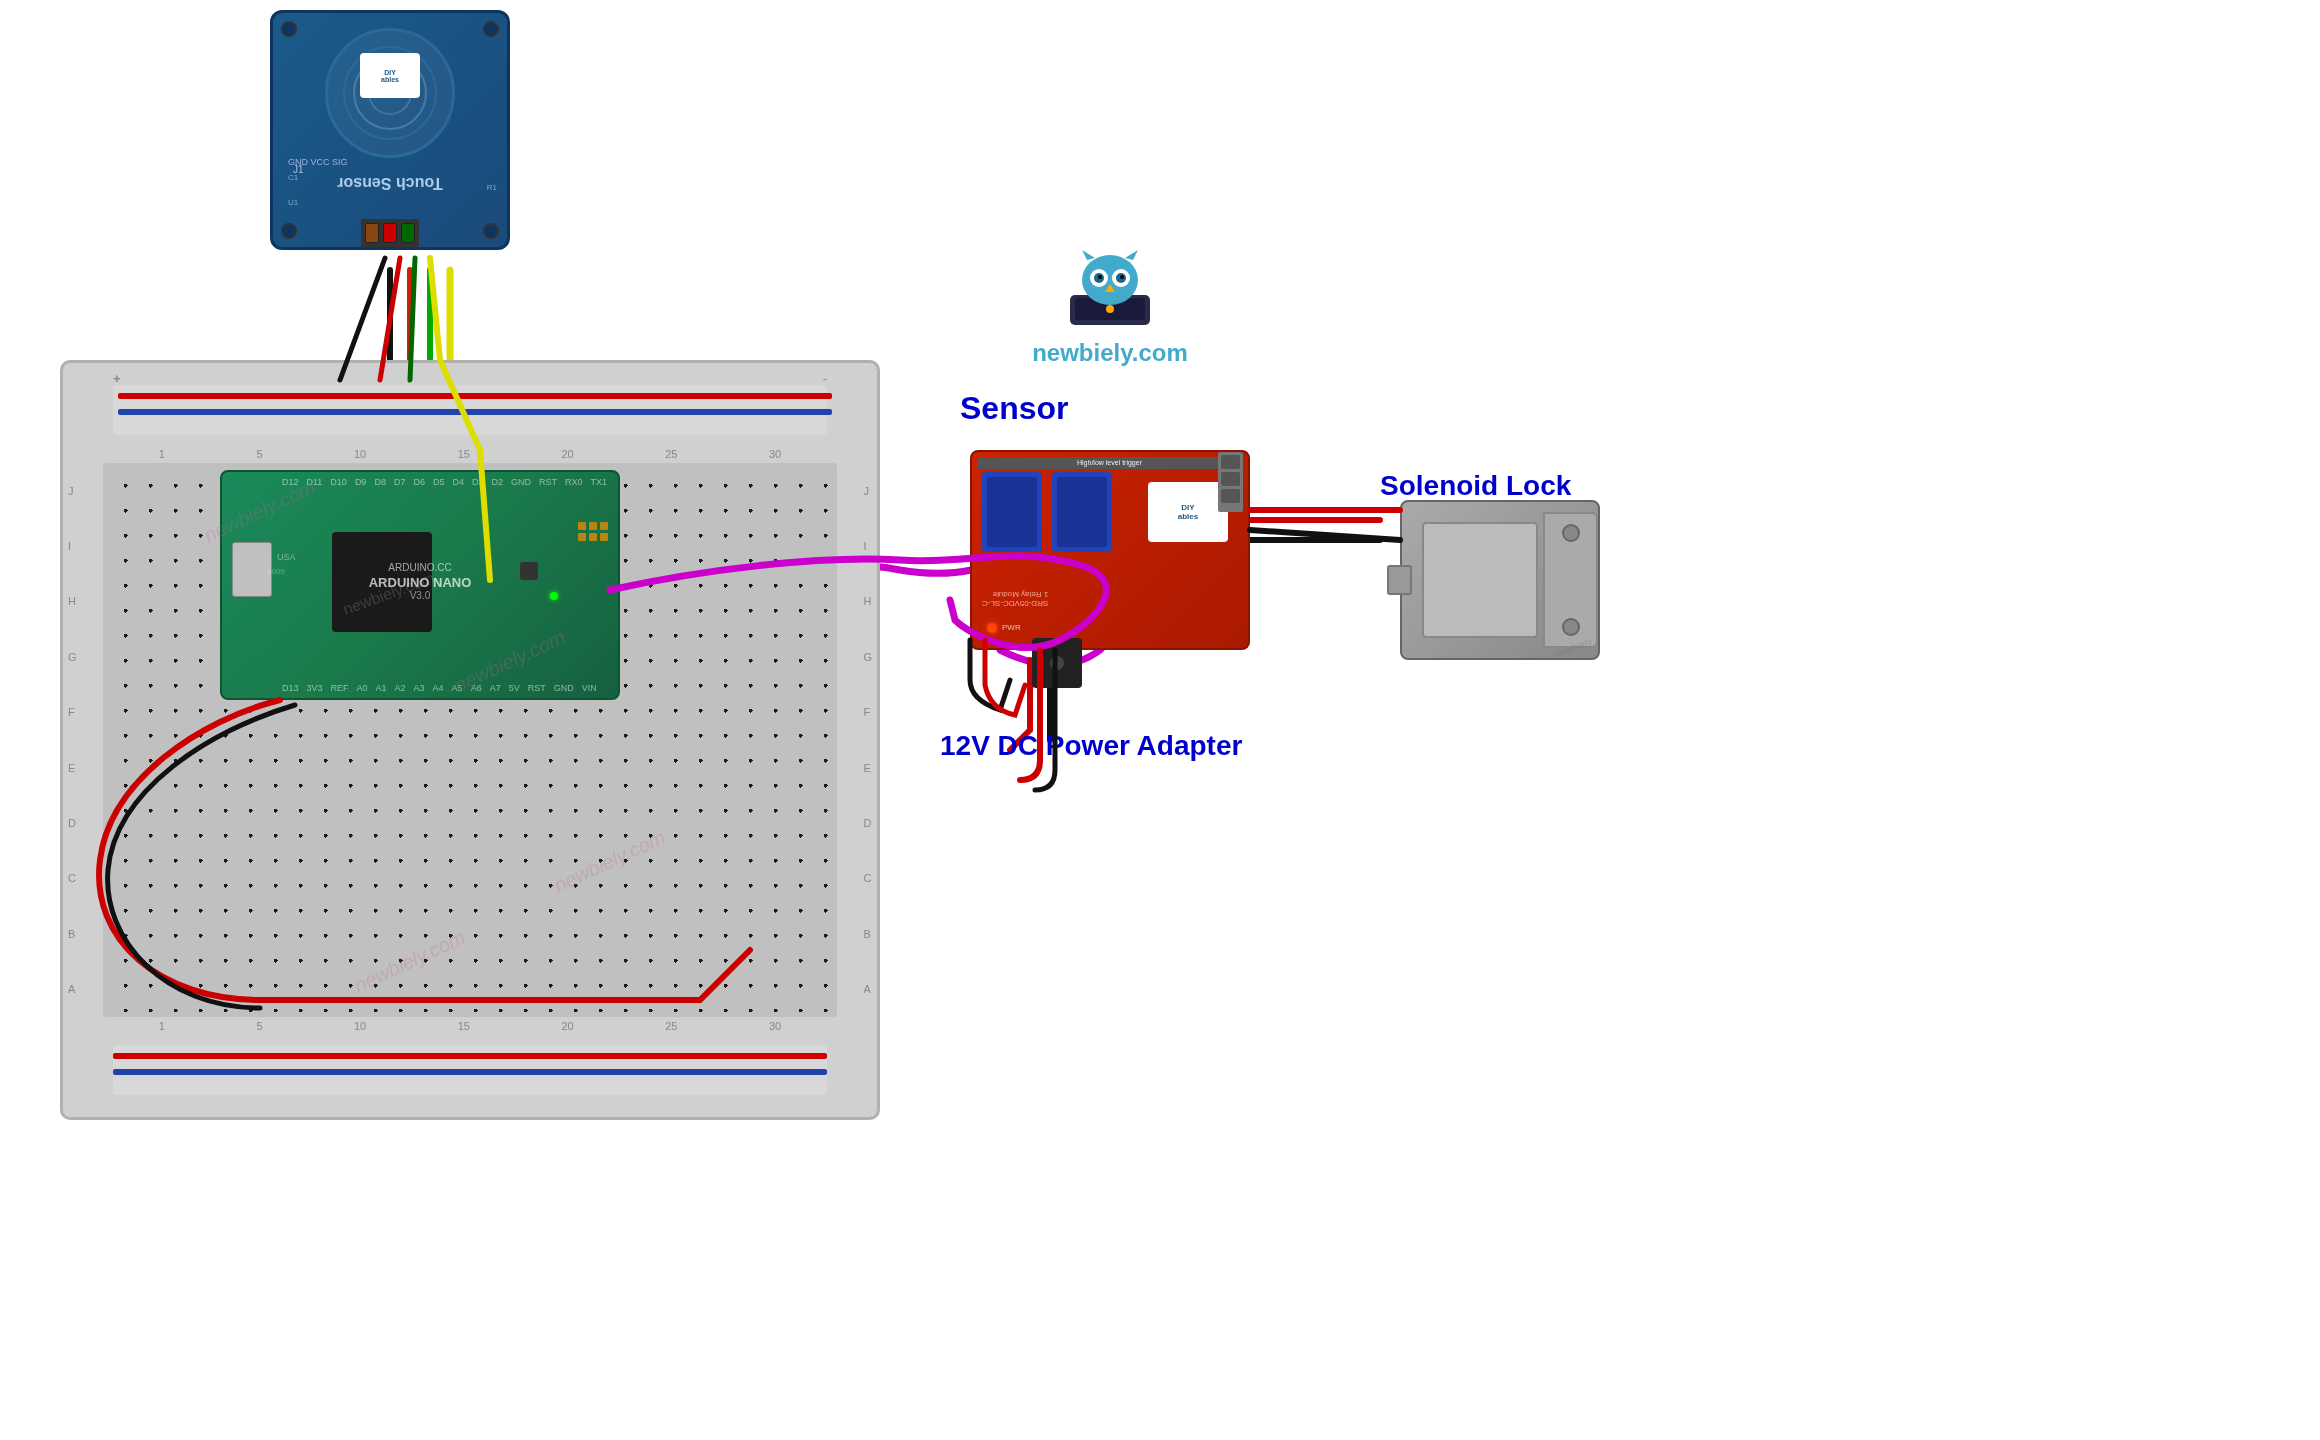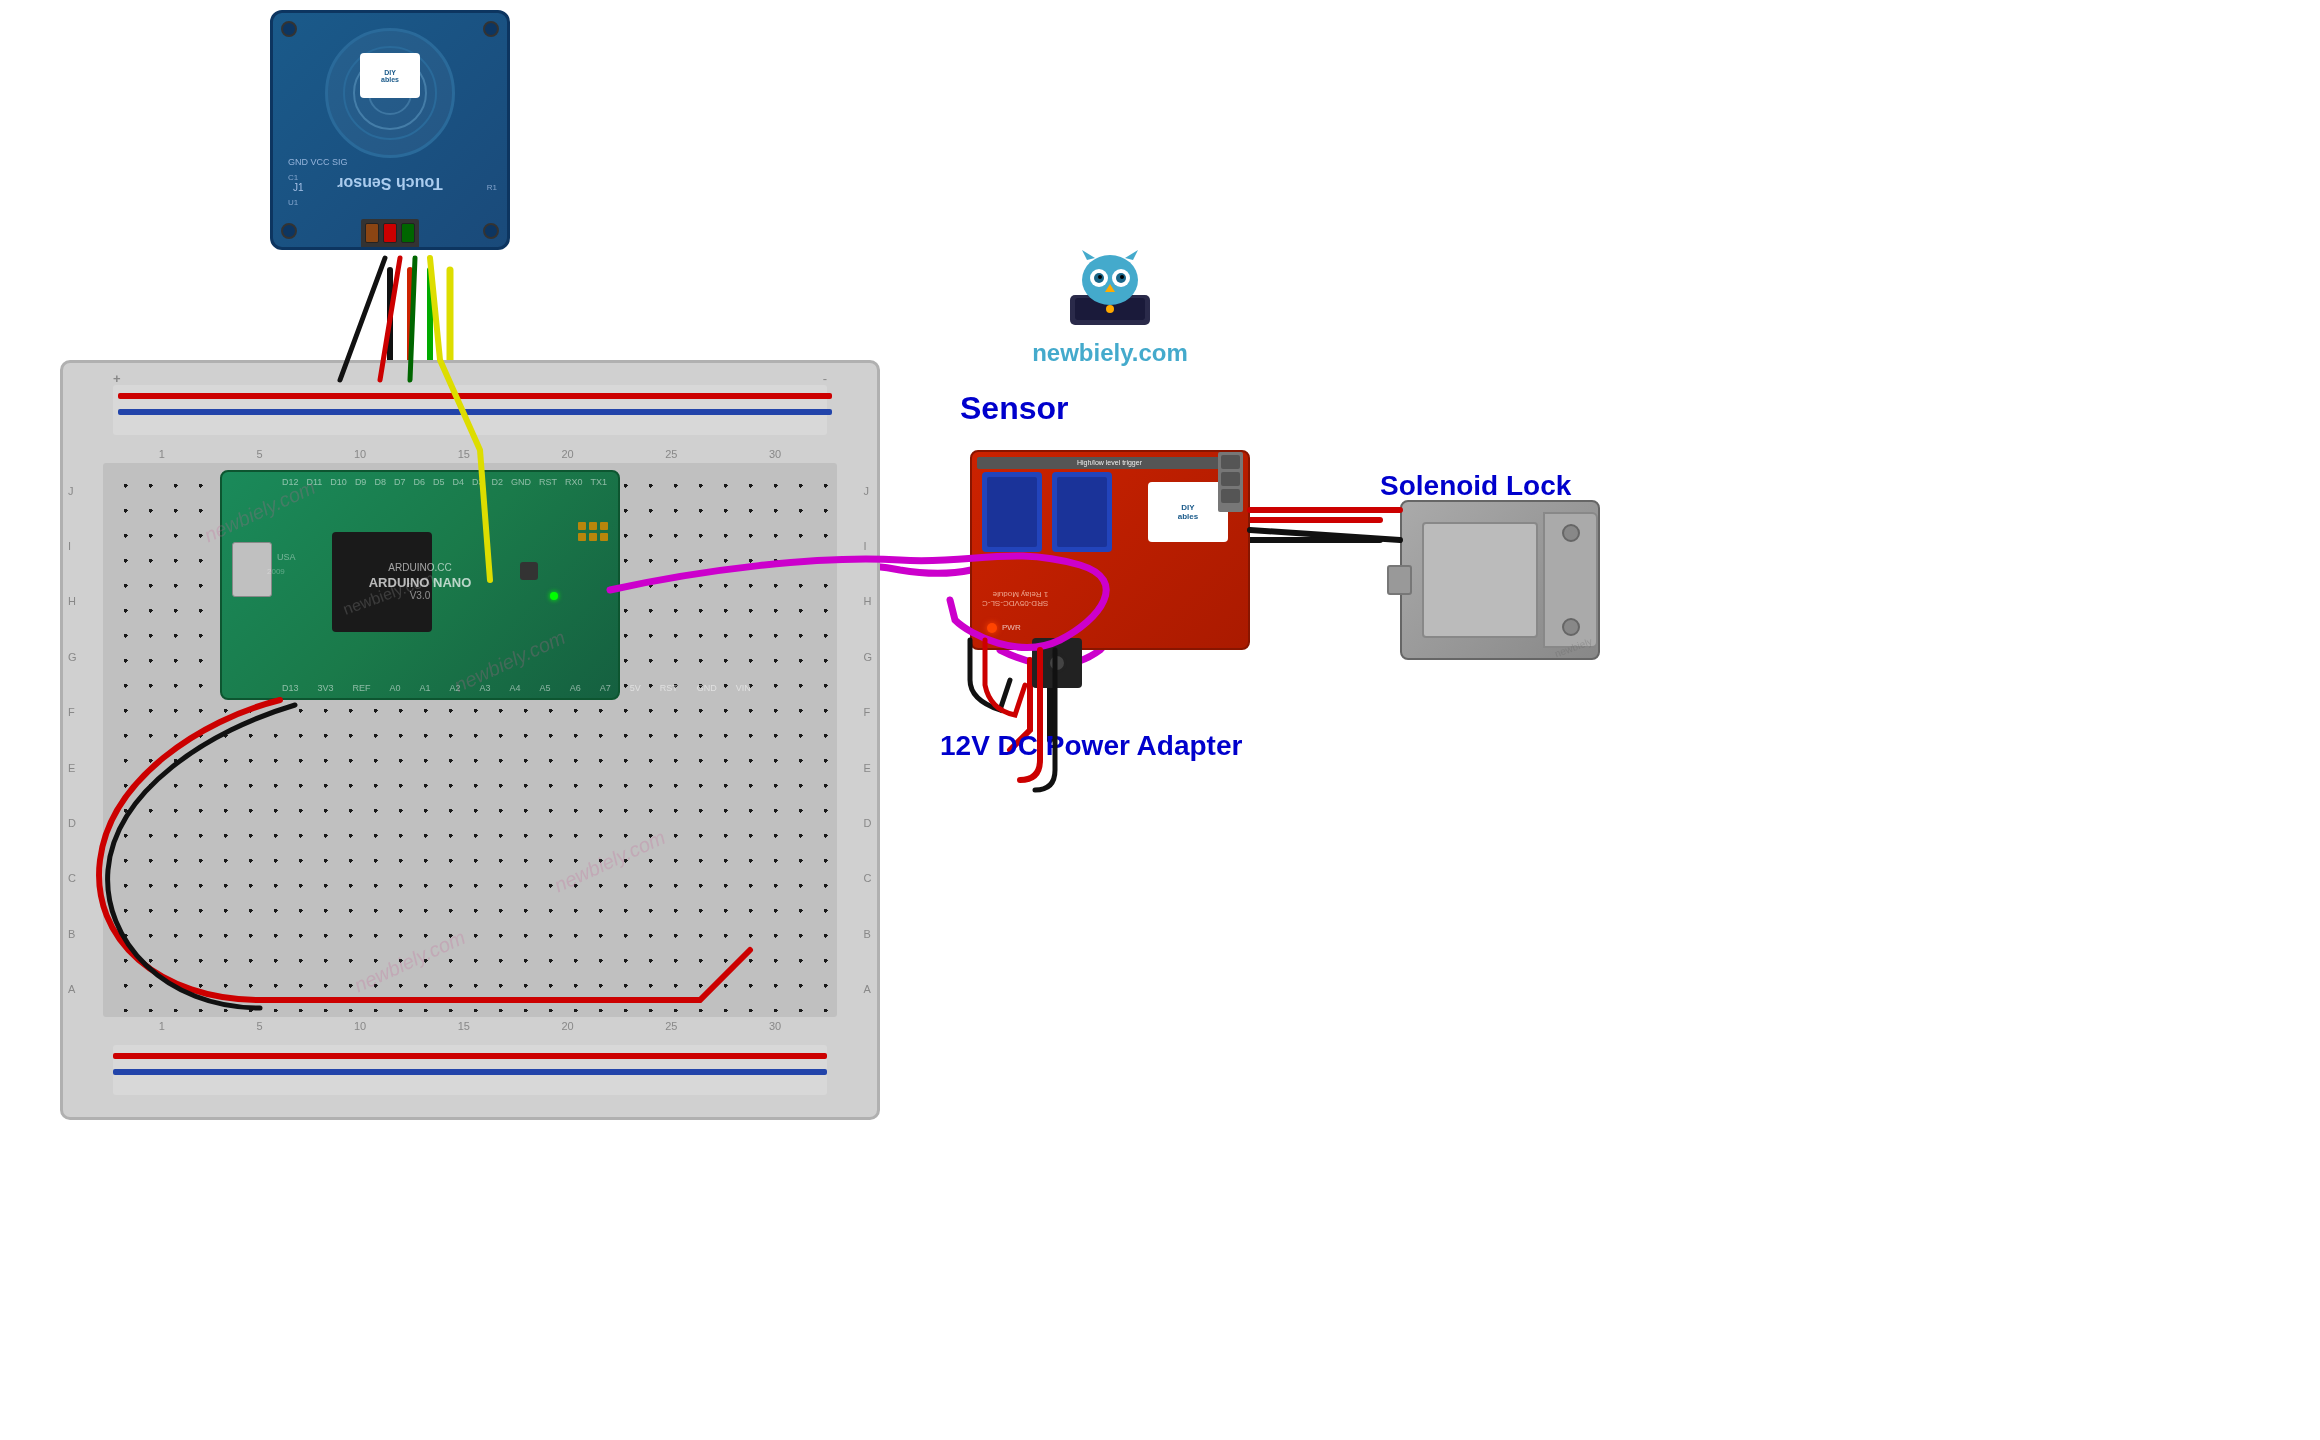--- a/index.html
+++ b/index.html
@@ -418,21 +418,21 @@
         <span>D6</span>
         <span>D5</span>
         <span>D4</span>
         <span>D3</span>
         <span>D2</span>
         <span>GND</span>
         <span>RST</span>
         <span>RX0</span>
         <span>TX1</span>
     </div>
-    <div style="position:absolute; bottom:5px; left:60px; color:rgba(255,255,255,0.5); font-size:9px; display:flex; gap:19px;">
+    <div style="position:absolute; bottom:5px; left:60px; color:rgba(255,255,255,0.5); font-size:9px; display:flex; gap:8px;">
       <span>D13</span>
         <span>3V3</span>
         <span>REF</span>
         <span>A0</span>
         <span>A1</span>
         <span>A2</span>
         <span>A3</span>
         <span>A4</span>
         <span>A5</span>
         <span>A6</span>
@@ -481,21 +481,21 @@
     </div>
 
     <div class="touch-sensor-label">
       <span>Touch Sensor</span>
     </div>
 
     <div style="position:absolute; bottom:80px; left:15px; color:rgba(200,220,255,0.7); font-size:9px;">
       <div>GND VCC SIG</div>
     </div>
 
-    <div style="position:absolute; bottom:54px; left:20px; color:rgba(200,220,255,0.8); font-size:10px;">J1</div>
+    <div style="position:absolute; bottom:72px; left:20px; color:rgba(200,220,255,0.8); font-size:10px;">J1</div>
 
     <div style="position:absolute; top:160px; left:15px; color:rgba(200,220,255,0.6); font-size:8px;">C1</div>
     <div style="position:absolute; top:185px; left:15px; color:rgba(200,220,255,0.6); font-size:8px;">U1</div>
     <div style="position:absolute; top:170px; right:10px; color:rgba(200,220,255,0.6); font-size:8px;">R1</div>
 
     <div style="position:absolute; top:8px; left:8px; width:16px; height:16px; border-radius:50%; background:#0d3560; border:2px solid #333;"></div>
     <div style="position:absolute; top:8px; right:8px; width:16px; height:16px; border-radius:50%; background:#0d3560; border:2px solid #333;"></div>
     <div style="position:absolute; bottom:8px; left:8px; width:16px; height:16px; border-radius:50%; background:#0d3560; border:2px solid #333;"></div>
     <div style="position:absolute; bottom:8px; right:8px; width:16px; height:16px; border-radius:50%; background:#0d3560; border:2px solid #333;"></div>
 

